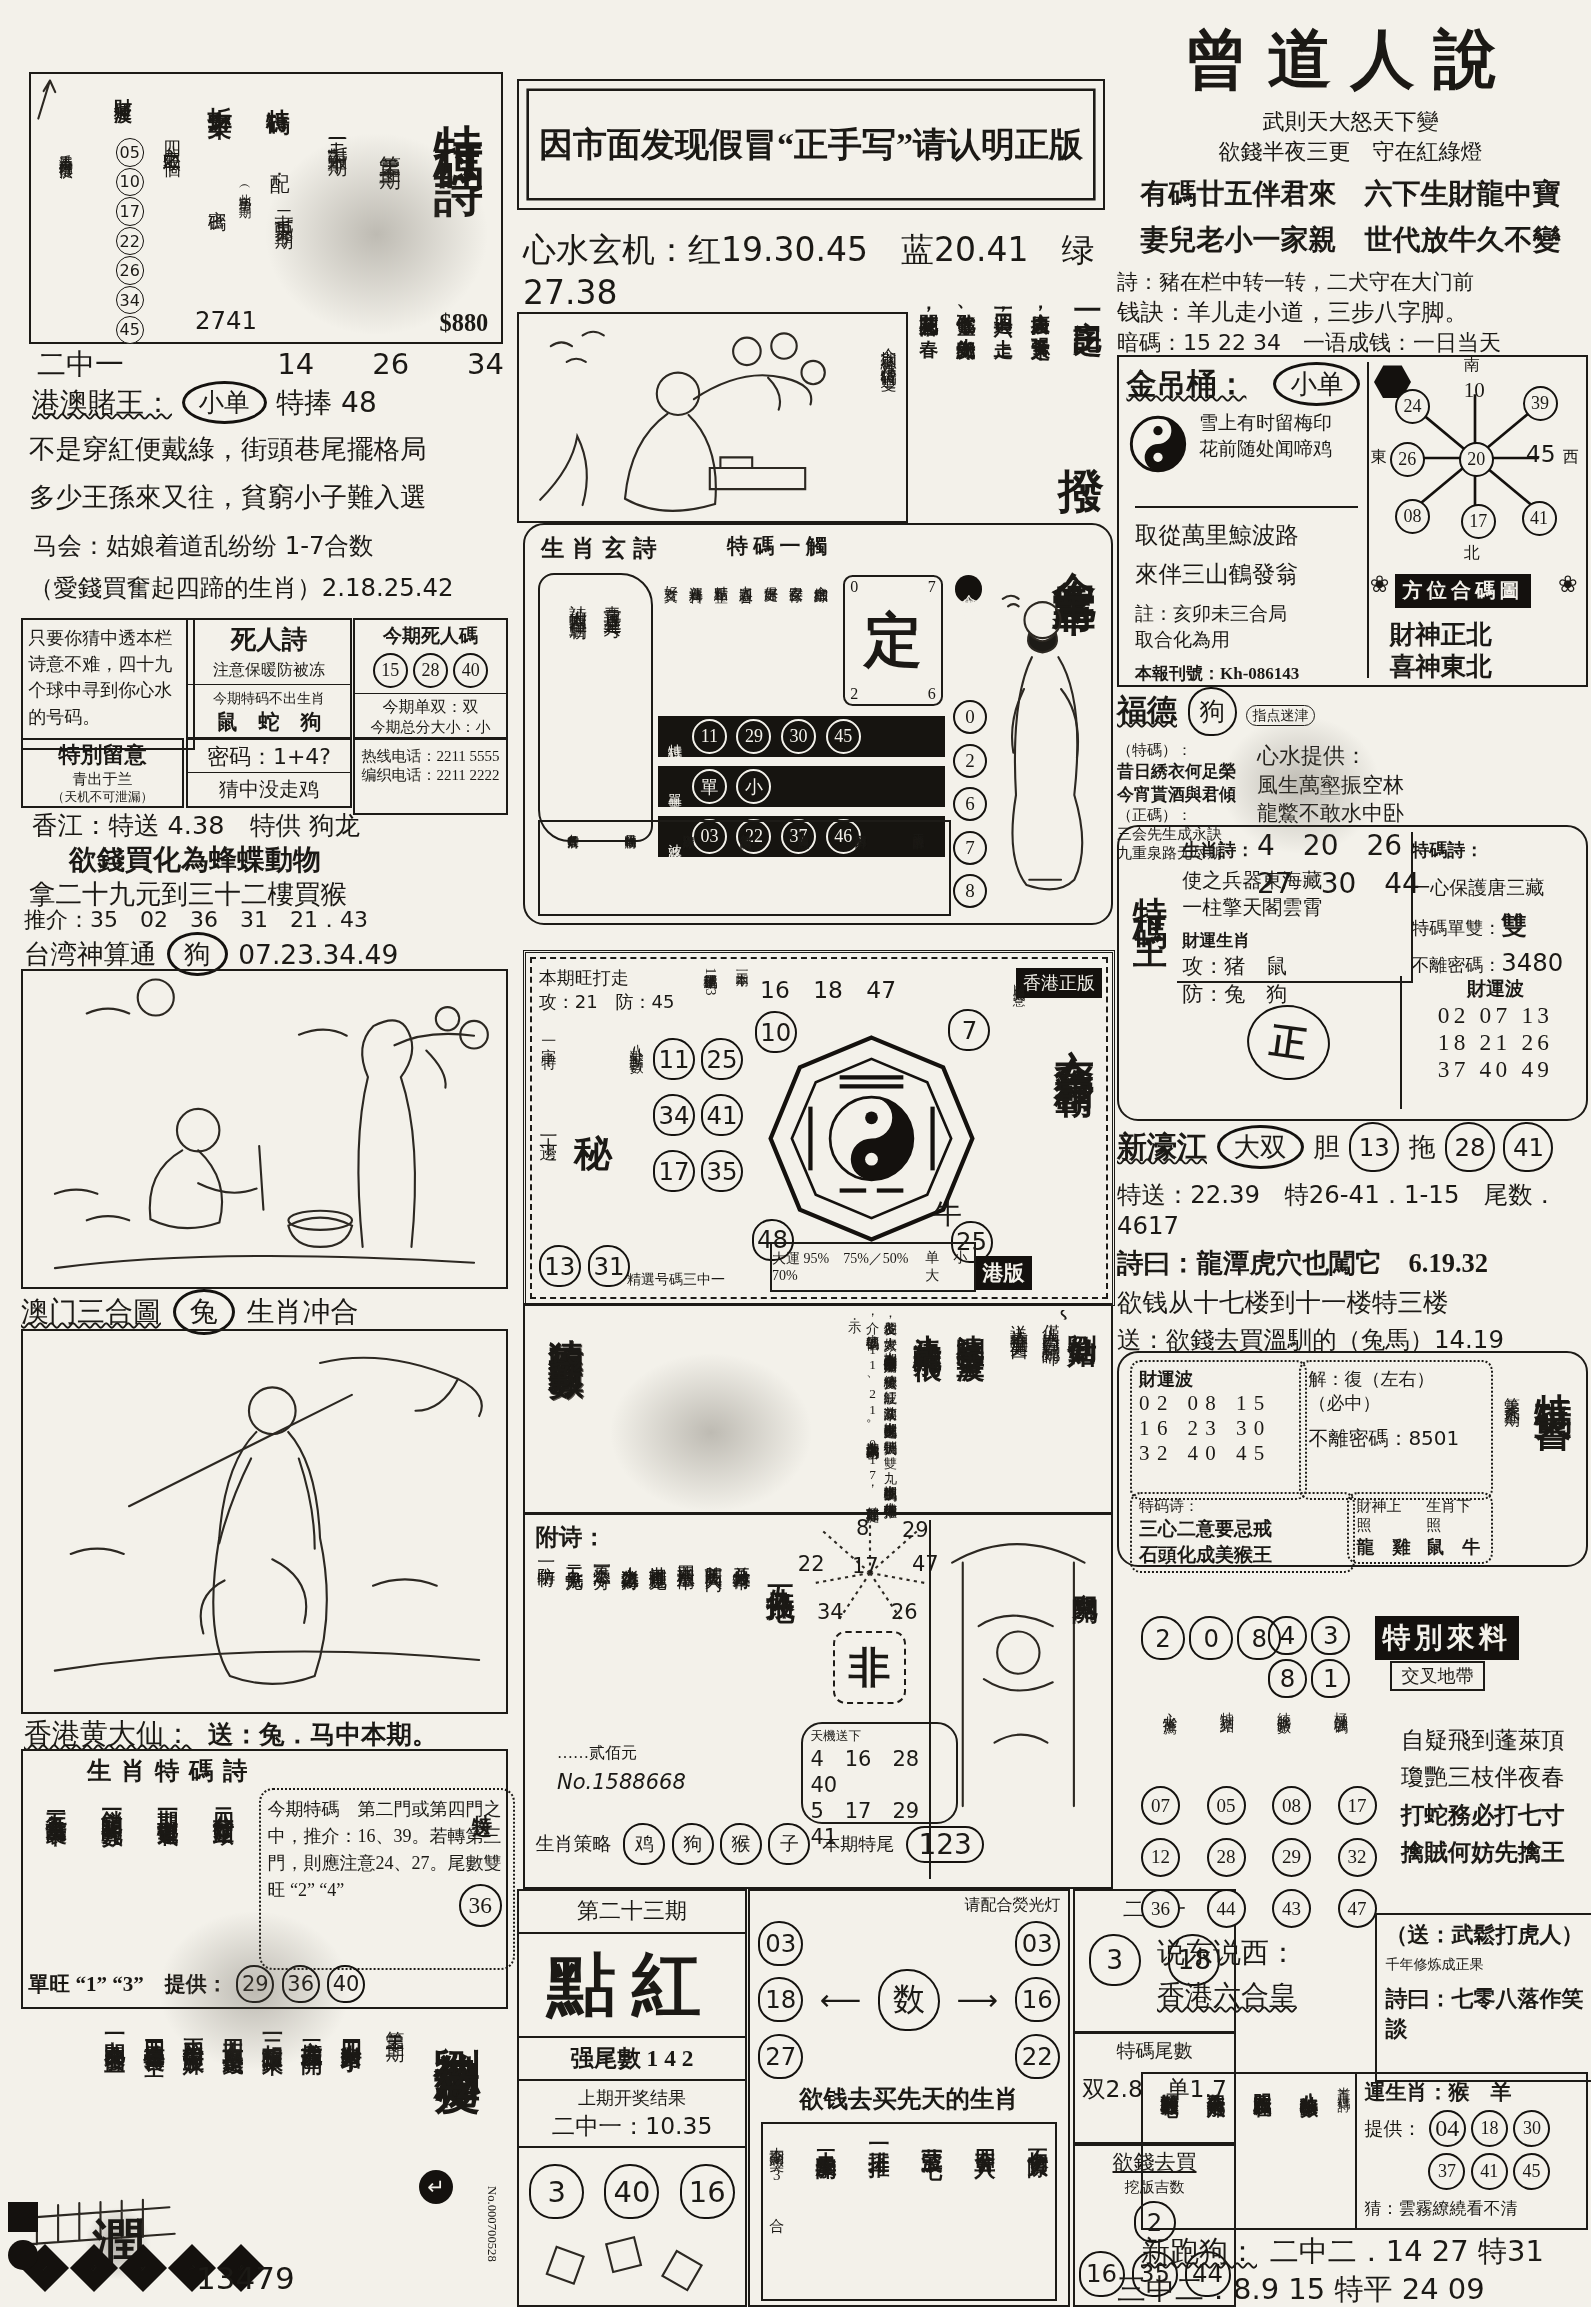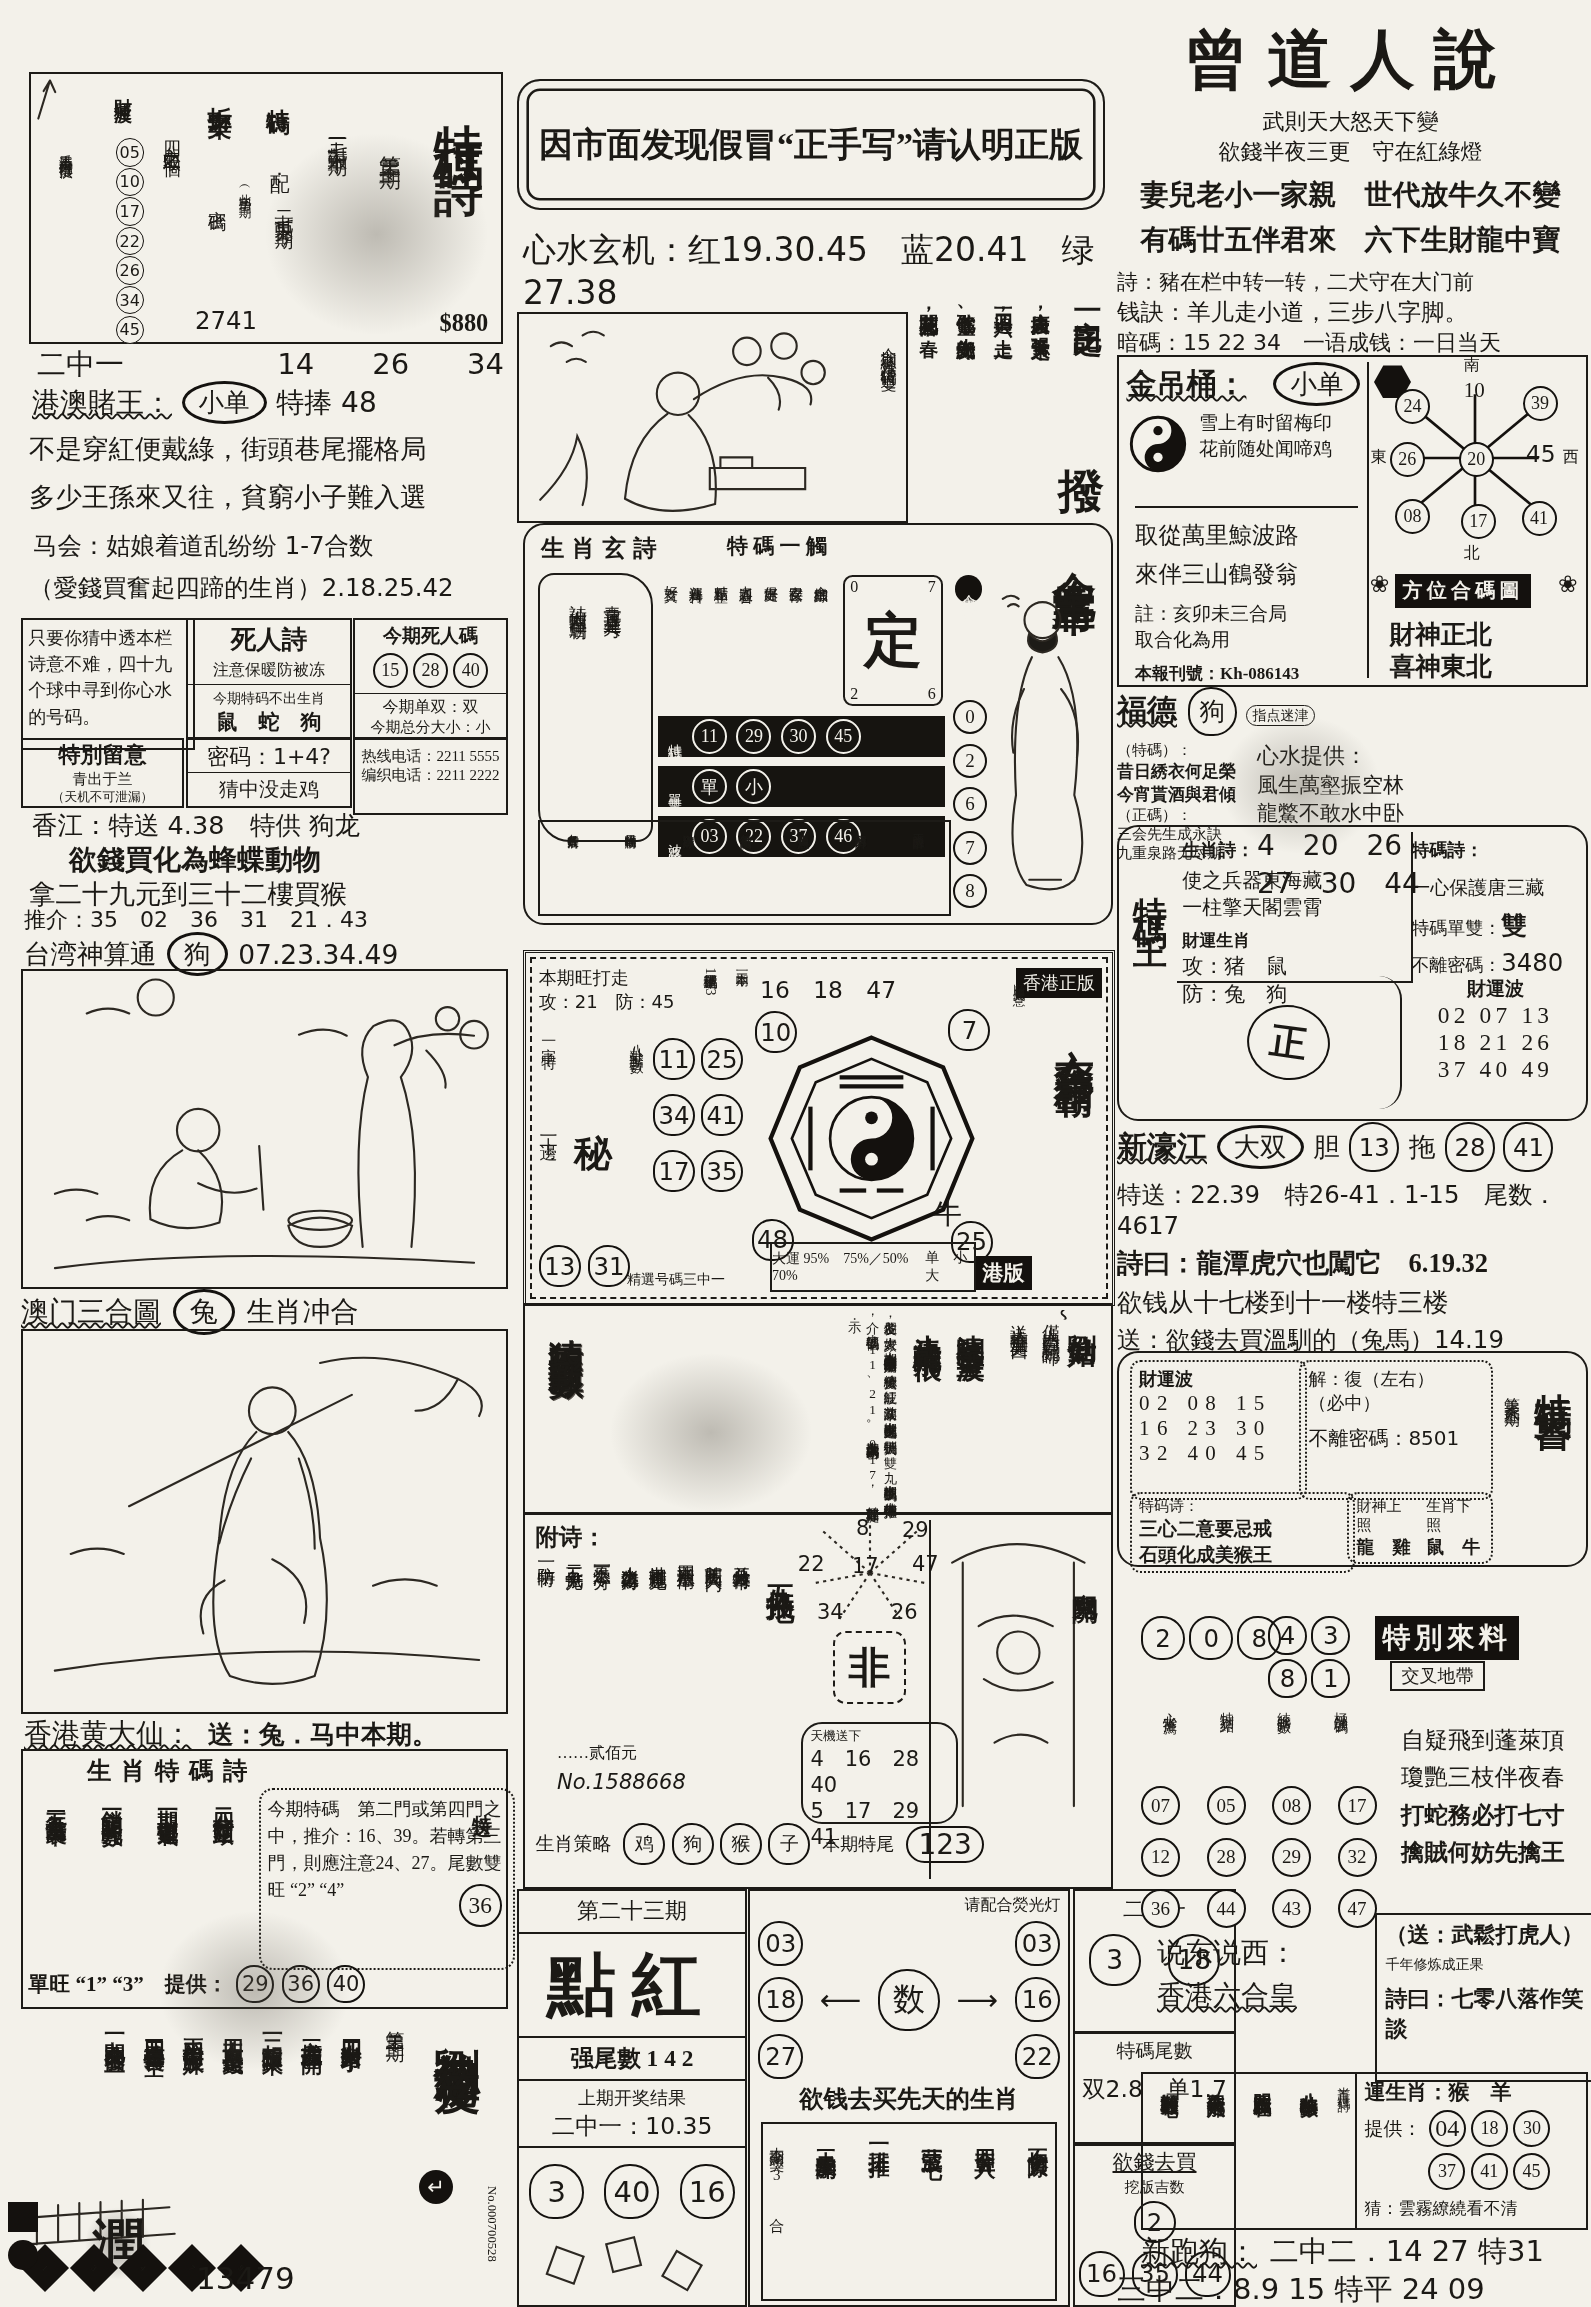--- a/index.html
+++ b/index.html
@@ -4,21 +4,21 @@
 <style>
   html,body{margin:0;padding:0;background:#8a8a8a;}
   #paper{position:relative;width:1591px;height:2307px;background:#f3f1ea;color:#1b1915;
          font-family:"Liberation Serif",serif;overflow:hidden;}
   .abs{position:absolute;}
   .box{border:2.7px solid #1d1b17;}
   .rbox{border:2.7px solid #1d1b17;border-radius:21px;}
   .v{writing-mode:vertical-rl;text-orientation:upright;letter-spacing:3.2px;}
   .hw{font-family:"DejaVu Sans",sans-serif;}
   .b{font-weight:700;}
-  .cen{display:flex;align-items:center;justify-content:center;border-radius:23px;}
+  .cen{display:flex;align-items:center;justify-content:center;}
   .cols{display:flex;flex-direction:row-reverse;justify-content:space-around;}
   .vcol{writing-mode:vertical-rl;text-orientation:upright;letter-spacing:2.7px;}
   .cn{display:inline-flex;align-items:center;justify-content:center;width:31px;height:31px;
       border:2.1px solid #14120f;border-radius:50%;font-size:18px;background:#f3f1ea;}
   .cnh{display:inline-flex;align-items:center;justify-content:center;width:38px;height:38px;
       border:2.7px solid #14120f;border-radius:48% 54% 50% 46%;font-size:24.4px;
       font-family:"DejaVu Sans",sans-serif;}
   .bar{background:#161410;color:#f3f1ea;display:flex;align-items:center;gap:8.5px;padding:3.2px 7.4px;}
   .bar .cn{background:#161410;color:#f3f1ea;border-color:#f3f1ea;}
   .ell{display:inline-flex;align-items:center;justify-content:center;border:3.2px solid #14120f;
@@ -538,22 +538,22 @@
       <span class="cnh" style="width:42px;height:42px;">16</span>
     <span class="cnh" style="width:42px;height:42px;">35</span>
         <span class="cnh" style="width:42px;height:42px;">44</span>
       </div>
   </div>
 
   <div class="abs" style="left:1117px;top:16px;width:467px;height:334px;text-align:center;">
     <div class="b" style="font-size:64px;letter-spacing:19px;">曾道人說</div>
     <div style="font-size:22px;margin-top:4.2px;">武則天大怒天下變</div>
     <div style="font-size:22px;">欲錢半夜三更　守在紅綠燈</div>
+    <div class="b" style="font-size:28px;margin-top:7.4px;">有碼廿五伴君來　六下生財龍中寶</div>
     <div class="b" style="font-size:28px;margin-top:8.5px;">妻兒老小一家親　世代放牛久不變</div>
-    <div class="b" style="font-size:28px;margin-top:7.4px;">有碼廿五伴君來　六下生財龍中寶</div>
     <div class="hw" style="font-size:21px;text-align:left;margin-top:8.5px;">詩：豬在栏中转一转，二犬守在大门前</div>
     <div class="hw" style="font-size:23.4px;text-align:left;">钱訣：羊儿走小道，三步八字脚。</div>
     <div class="hw" style="font-size:22px;text-align:left;">暗碼：15 22 34　一语成钱：一日当天</div>
   </div>
 
   <div class="abs box" style="left:1117px;top:355px;width:467px;height:328px;">
     <div class="abs" style="left:7.4px;top:5.3px;display:flex;align-items:center;gap:27px;">
       <span class="b" style="font-size:30px;text-decoration:underline wavy 1.6px;">金吊桶：</span>
       <span class="ell hw" style="font-size:26.5px;">小单</span>
     </div>

